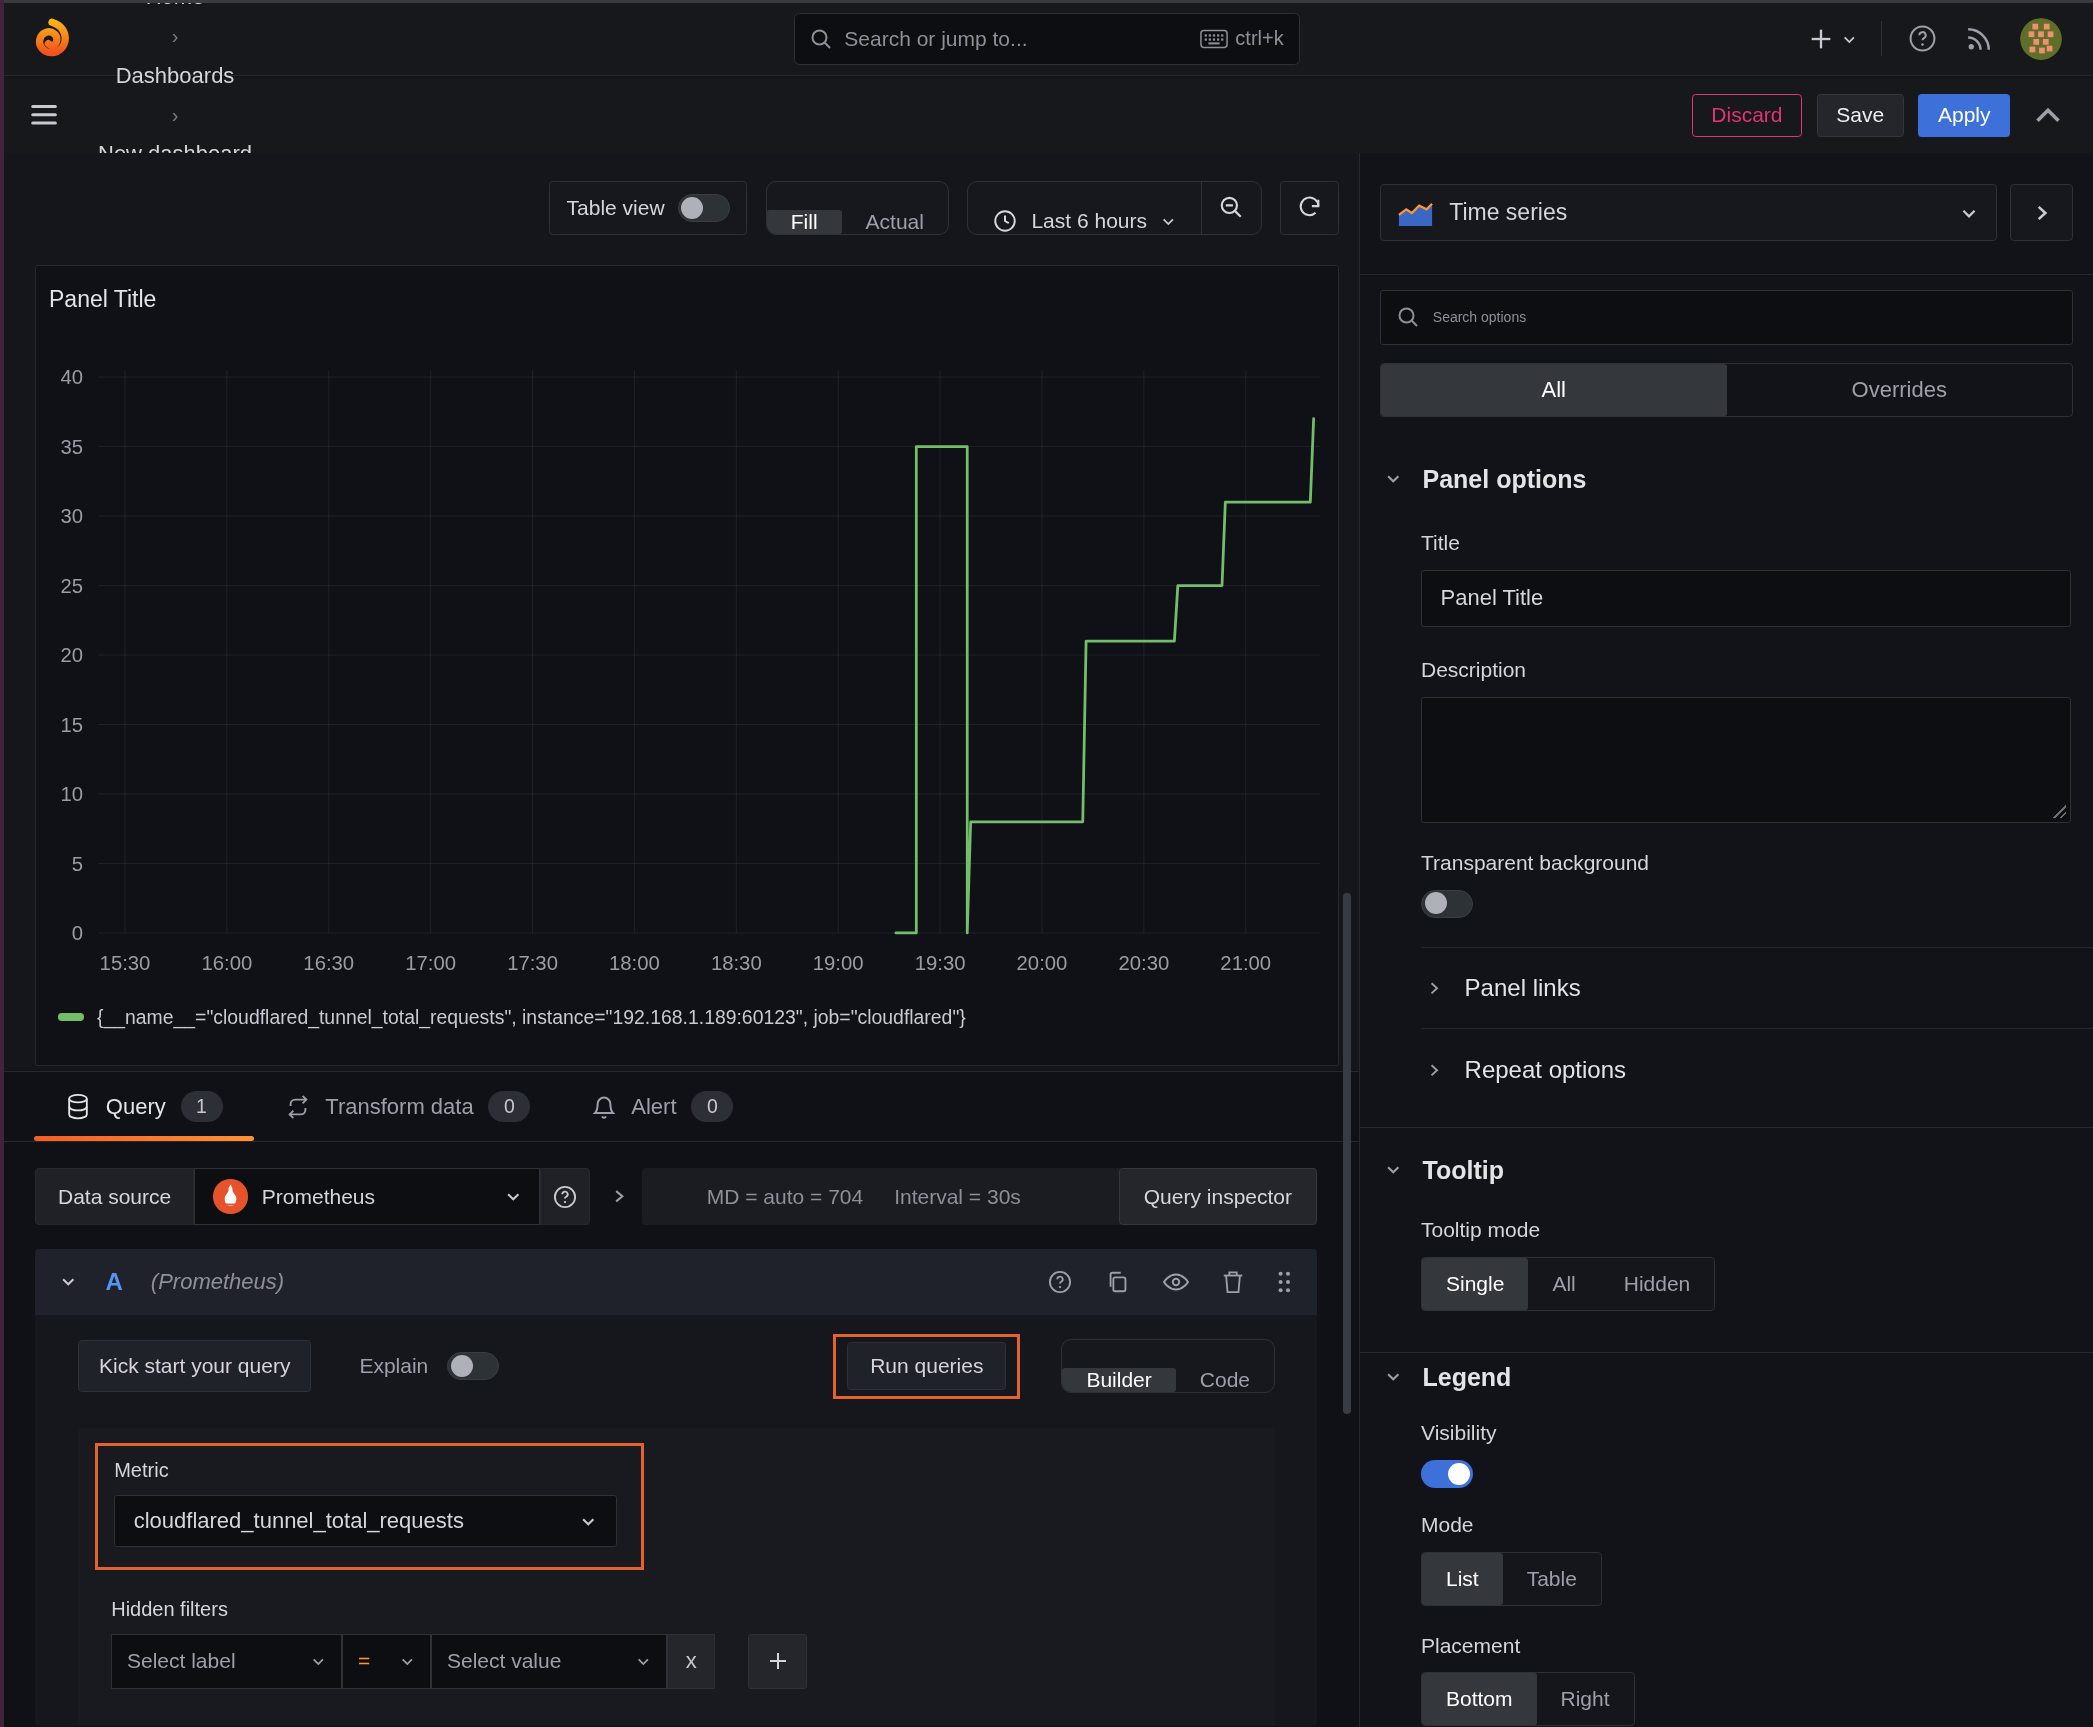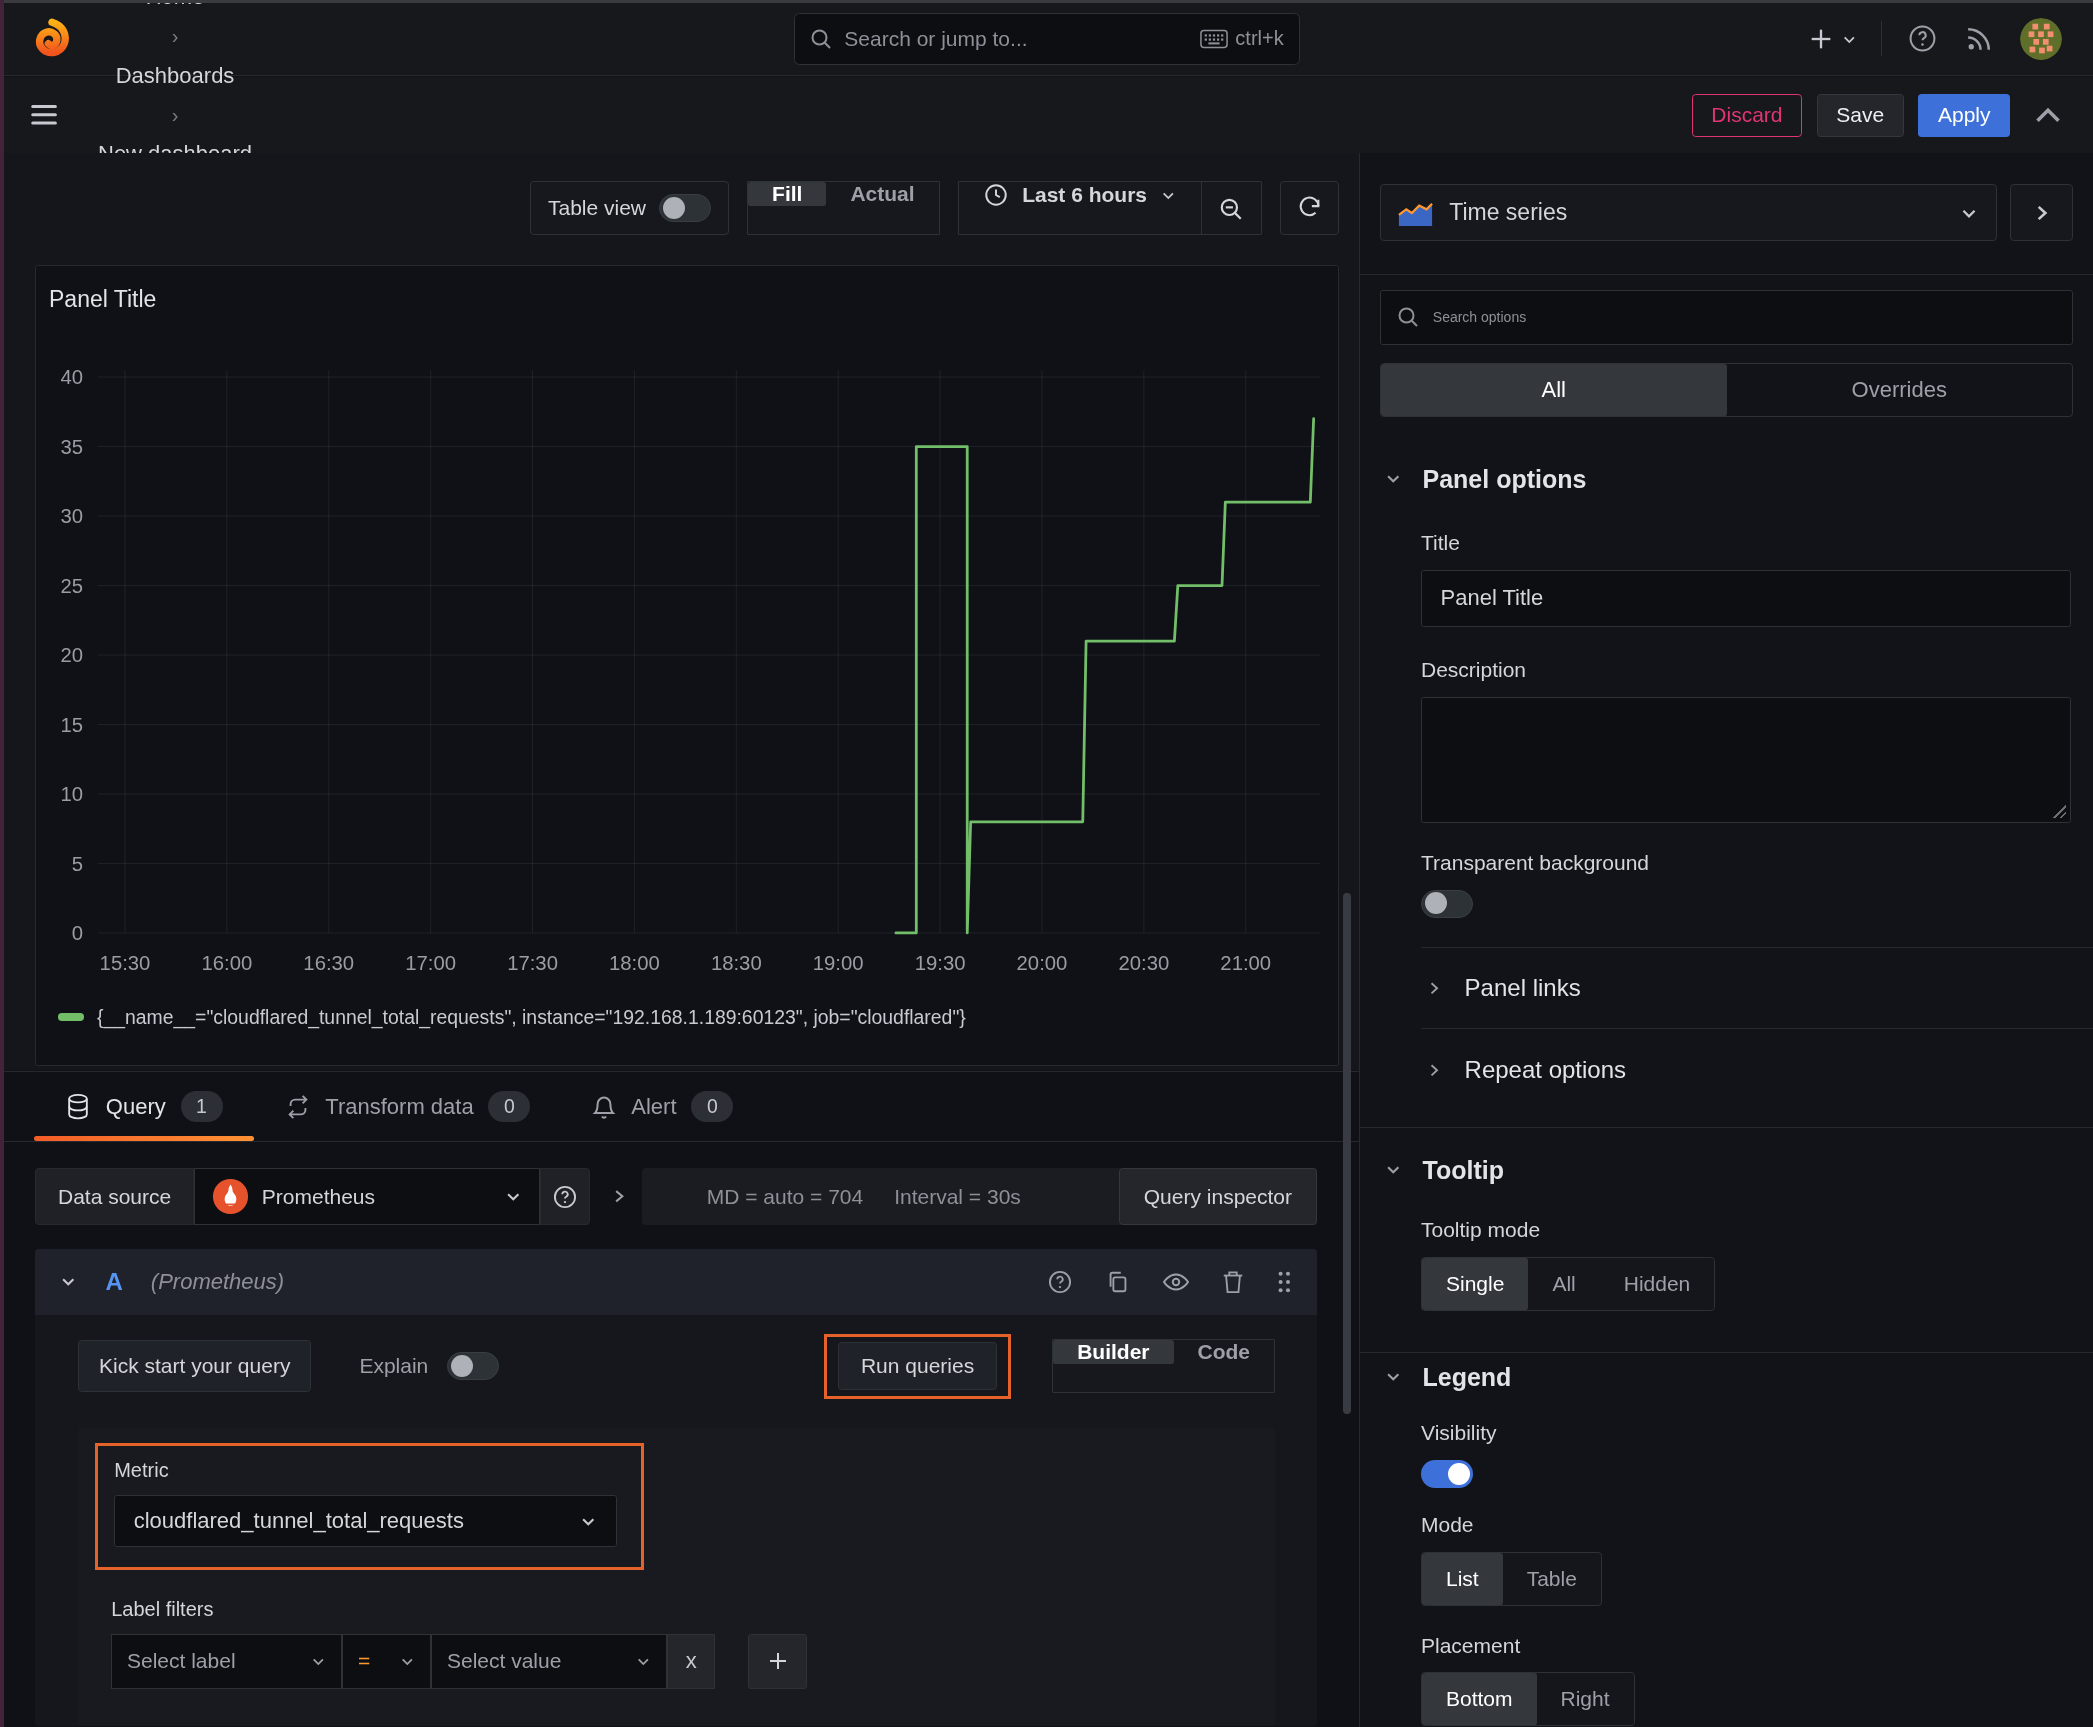--- a/index.html
+++ b/index.html
@@ -52,22 +52,22 @@
   .bottom-pane { position:absolute; left:0; top:1071px; width:1359px; height:657px; background:#101116;
                  border-top:0.9px solid #26292e; }
   .sidebar { position:absolute; left:1359px; top:153px; width:734px; height:1575px; background:#121318;
              border-left:0.9px solid #26292e; overflow:hidden; }
 
   
   .panel-toolbar { display:flex; justify-content:flex-end; align-items:center; gap:18.5px;
                    padding:28px 20px 0 0; }
   .chip { height:54px; background:#17181d; border:0.9px solid #2c3235; border-radius:3.7px;
           display:inline-flex; align-items:center; padding:0 16.6px; gap:13px; font-size:21px; cursor:pointer; }
-  .seg-group { height:54px; border:0.9px solid #2c3235; border-radius:1px; display:inline-flex;
-               align-items:flex-start; overflow:hidden; background:#17181d;font-weight:bold; }
+  .seg-group { height:54px; border:0.9px solid #2c3235; border-radius:10px; display:inline-flex;
+               align-items:flex-end; overflow:hidden; background:#17181d; }
   .seg { display:flex; align-items:center; justify-content:center; padding:0 24px; color:#9da0a8;
          font-size:21px; cursor:pointer; }
   .seg.active { background:#34383d; color:#fff; border-radius:2.8px; }
   .tool-sep { width:0.9px; background:#2c3235; align-self:stretch; }
   .icbtn { width:59px; height:54px; display:inline-flex; align-items:center; justify-content:center;
            color:#c9cad1; cursor:pointer; }
   .icbtn.boxed { border:0.9px solid #2c3235; border-radius:3.7px; background:#17181d; }
 
   
   .toggle { width:52px; height:28px; border-radius:14px; position:relative; cursor:pointer; flex:0 0 auto; }
@@ -519,21 +519,21 @@
           <div class="field-label">Metric</div>
           <div class="metric-select">
             <span>cloudflared_tunnel_total_requests</span>
             <svg width="18.5" height="18.5" viewBox="0 0 18 18" stroke="#c9cad1" stroke-width="2" fill="none">
                 <path d="M4 7l5 5 5-5"></path>
               </svg>
           </div>
         </div>
 
         <div class="lf-block">
-          <div class="field-label">Label filters</div>
+          <div class="field-label">Hidden filters</div>
           <div class="lf-row">
             <span class="mini-select" style="width:231px">
               <span>Select label</span>
               <svg width="16.6" height="16.6" viewBox="0 0 18 18" stroke="#9da0a8" stroke-width="2" fill="none">
                   <path d="M4 7l5 5 5-5"></path>
                 </svg>
             </span>
             <span class="mini-select" style="width:89px">
               <span class="op-eq">=</span>
               <svg width="16.6" height="16.6" viewBox="0 0 18 18" stroke="#9da0a8" stroke-width="2" fill="none">

